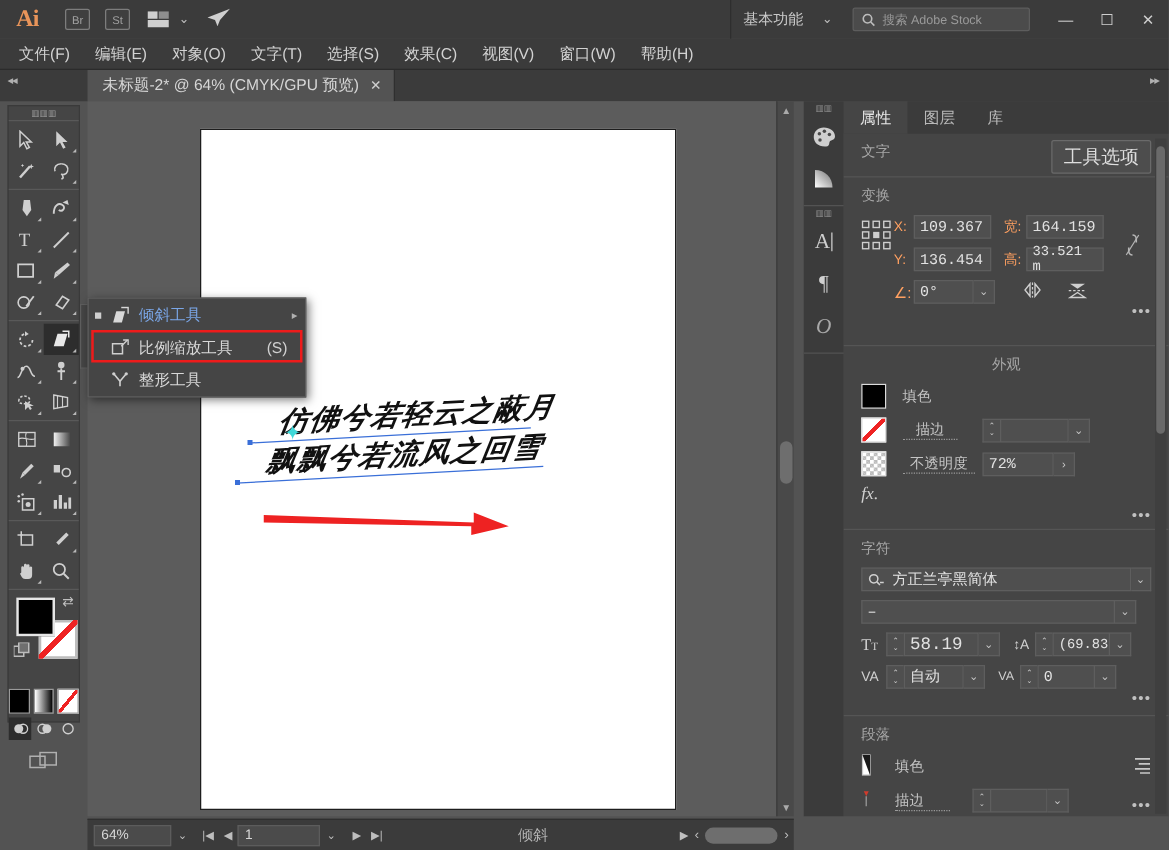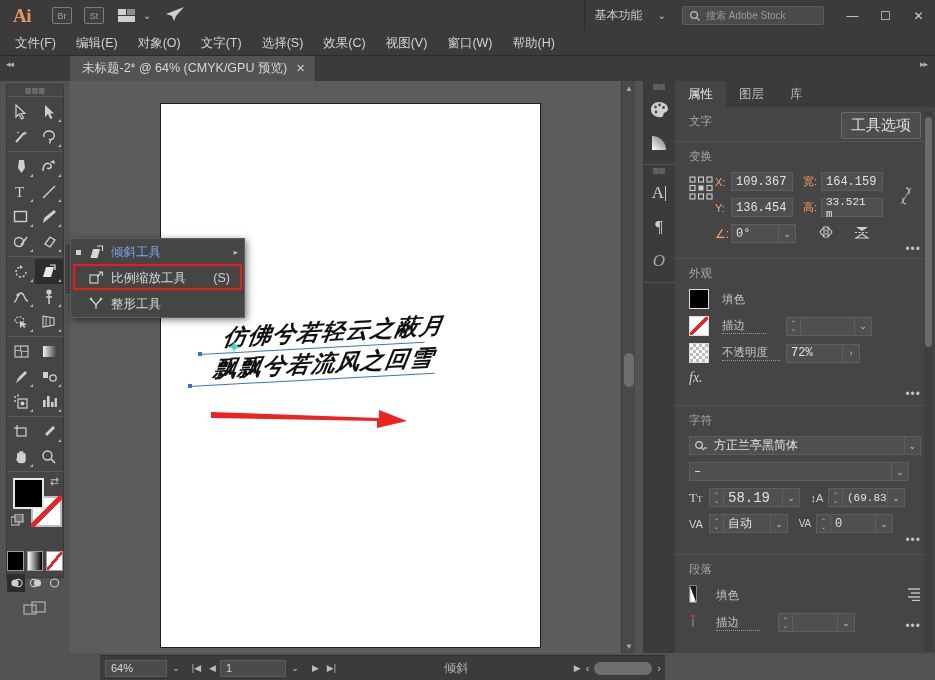--- a/index.html
+++ b/index.html
@@ -177,21 +177,20 @@
   }
   .vs-arrow { position:absolute; left:0; width:14px; height:14px;
     display:flex;align-items:center;justify-content:center; color:#aaa; font-size:8px;}
   #vs-thumb { position:absolute; left:2px; width:10px; background:#6e6e6e; border-radius:5px; }
 
   
   #statusbar {
     position:absolute; left:70px; top:655px; width:565px; height:25px;
     background:#3b3b3b; display:flex; align-items:center;
     border-top:1px solid #2f2f2f;
-    margin-left:30px;
   }
   .zoom-box {
     width:62px; height:17px; margin-left:5px;
     background:#4b4b4b; border:1px solid #5c5c5c;
     display:flex; align-items:center; color:#d8d8d8; font-size:11px; padding-left:5px;
   }
   .sb-dd { width:18px; height:17px; display:flex; align-items:center; justify-content:center;
     color:#c5c5c5; font-size:9px;}
   .sb-nav { display:flex; align-items:center; gap:1px; margin-left:4px; }
   .sb-nav span { width:15px; text-align:center; color:#bdbdbd; font-size:9px;}
@@ -807,21 +806,21 @@
         <svg width="14" height="20" viewBox="0 0 14 20">
           <path d="M7 2 a3 3 0 0 1 3 3 v3" fill="none" stroke="#b5b5b5" stroke-width="1.3"></path>
           <path d="M7 18 a3 3 0 0 1 -3 -3 v-3" fill="none" stroke="#b5b5b5" stroke-width="1.3"></path>
           <line x1="2" y1="18" x2="12" y2="2" stroke="#b5b5b5" stroke-width="1"></line>
         </svg>
       </div>
     </div>
     <div class="dots3" style="bottom:-2px;">•••</div>
   </div>
 
-  <div class="psec bordered" style="margin-top:4px;">
+  <div class="psec bordered" style="margin-top:22px;text-align:center;">
     <div class="psec-title">外观</div>
     <div class="row">
       <div class="swatch-sm black"></div>
       <span class="lbl-w" style="margin-left:13px;">填色</span>
     </div>
     <div class="row">
       <div class="swatch-sm none"></div>
       <span class="lbl-w dotted" style="margin-left:13px;width:44px;">描边</span>
       <div class="spin" style="margin-left:20px;">
           <span>⌃</span>

